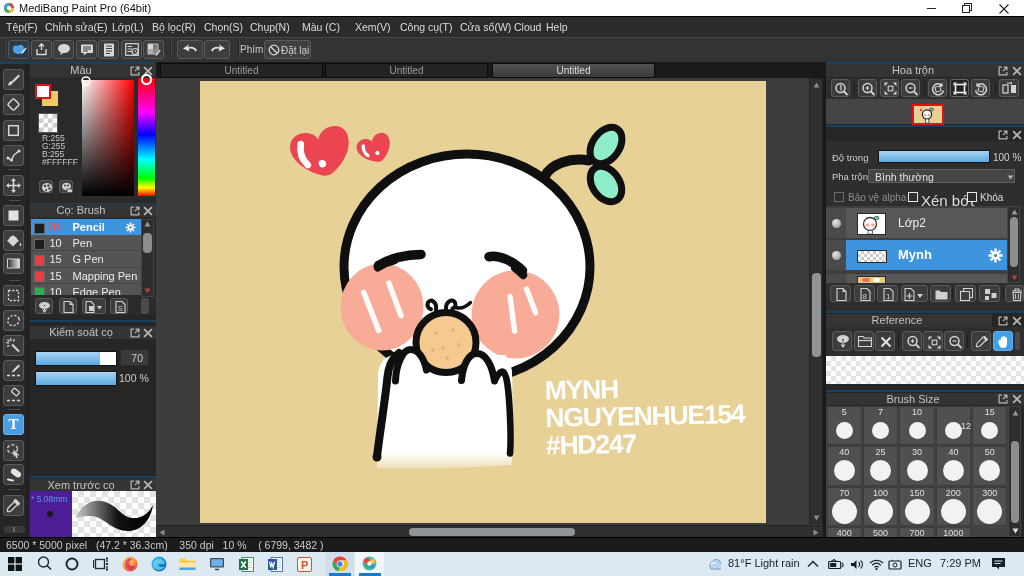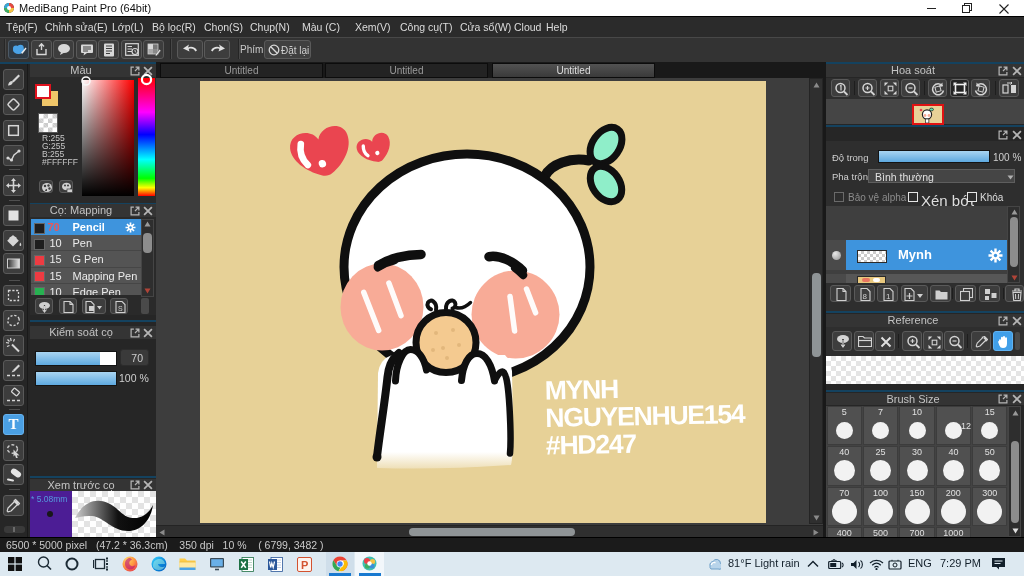--- a/index.html
+++ b/index.html
@@ -284,21 +284,21 @@
         <circle cx="6" cy="6" r="4" fill="none" stroke="#f8f8f8" stroke-width="1.6"></circle>
       </svg>
 
     <div class="abs" style="left:108px;top:1px;width:16.5px;height:118px;background:linear-gradient(to bottom,#f00 0%,#f0f 29%,#00f 48%,#0ff 69%,#0f0 85%,#ff0 93%,#f00 100%);"></div>
     <svg class="abs" style="left:109.5px;top:-4px;" width="13" height="13" viewBox="0 0 13 13">
         <circle cx="6.5" cy="6.5" r="4.6" fill="none" stroke="#fff" stroke-width="2.2"></circle>
       </svg>
   </div>
 
   <div class="abs divider" style="left:0;top:141px;width:126px;height:1px;"></div>
-  <div class="pnlhdr" style="left:0;top:142px;width:126px;height:13px;line-height:13px;">Cọ: Mapping</div>
+  <div class="pnlhdr" style="left:0;top:142px;width:126px;height:13px;line-height:13px;">Cọ: Brush</div>
   <svg class="hico" style="left:100px;top:144px;" width="9" height="9" viewBox="0 0 9 9">
       <path d="M3.5 1 L1 1 L1 8 L8 8 L8 5.5 M4.5 4.5 L8 1 M5 1 L8 1 L8 4" stroke="#b5b5b5" stroke-width="1.1" fill="none"></path>
     </svg>
   <svg class="hico" style="left:113px;top:144px;" width="9" height="9" viewBox="0 0 9 9">
       <path d="M1 1 L8 8 M8 1 L1 8" stroke="#b5b5b5" stroke-width="1.6"></path>
     </svg>
   <div class="abs" style="left:0;top:155px;width:126px;height:98px;background:#2a2a2a;">
 
     <div class="abs" style="left:0.5px;top:2px;width:110px;height:16.2px;background:#3e94dd;">
       <div class="abs" style="left:3px;top:3.5px;width:9px;height:9px;background:#1e1e1e;border:1px solid #666;"></div>
@@ -527,21 +527,21 @@
     <svg class="abs" style="left:657px;top:3px;" width="6" height="7" viewBox="0 0 6 7">
         <path d="M5.5 3.5 L0.5 0.5 L0.5 6.5 Z" fill="#8a8a8a"></path>
       </svg>
   </div>
 </div>
 <div class="abs" style="left:823px;top:62px;width:3px;height:475px;background:#191919;"></div>
 
 <div class="abs" id="rdock" style="left:826px;top:62px;width:198px;height:475px;background:#262626;">
   <div class="abs" style="left:0;top:0;width:198px;height:2px;background:#14425f;"></div>
 
-  <div class="pnlhdr" style="left:0;top:2px;width:198px;height:13px;line-height:13px;">Hoa soát</div>
+  <div class="pnlhdr" style="left:0;top:2px;width:198px;height:13px;line-height:13px;">Hoa trộn</div>
   <svg class="hico" style="left:172px;top:4px;" width="9" height="9" viewBox="0 0 9 9">
       <path d="M3.5 1 L1 1 L1 8 L8 8 L8 5.5 M4.5 4.5 L8 1 M5 1 L8 1 L8 4" stroke="#b5b5b5" stroke-width="1.1" fill="none"></path>
     </svg>
   <svg class="hico" style="left:186px;top:4px;" width="9" height="9" viewBox="0 0 9 9">
       <path d="M1 1 L8 8 M8 1 L1 8" stroke="#b5b5b5" stroke-width="1.6"></path>
     </svg>
   <div class="abs" style="left:0;top:16px;width:198px;height:21px;background:#2e2e2e;">
     <div class="btn" style="left:5px;top:1px;width:19px;height:18px;">
         <svg width="15" height="14" viewBox="0 0 15 14" style="margin:1.5px 0 0 1.5px;">
           <circle cx="6.5" cy="6" r="4.5" fill="none" stroke="#d4d4d4" stroke-width="1.5"></circle>
@@ -632,20 +632,34 @@
         </svg>
     </div>
     <div class="abs" style="left:8px;top:51px;width:8px;height:8px;border:1px solid #6a6a6a;background:#2e2e2e;"></div>
     <div class="abs" style="left:22px;top:50.5px;font-size:10px;color:#8b8b8b;">Bảo vệ alpha</div>
     <div class="abs" style="left:82px;top:51px;width:8px;height:8px;border:1px solid #e6e6e6;background:#2e2e2e;"></div>
     <div class="abs" style="left:95px;top:50.5px;font-size:15px;color:#dedede;text-decoration:underline;">Xén bớt</div>
     <div class="abs" style="left:141px;top:51px;width:8px;height:8px;border:1px solid #e6e6e6;background:#2e2e2e;"></div>
     <div class="abs" style="left:154px;top:50.5px;font-size:10px;color:#dedede;">Khóa</div>
 
     <div class="abs" style="left:0;top:65px;width:181px;height:77px;background:#3f3f3f;overflow:hidden;">
+      <div class="abs" style="left:0;top:2px;width:181px;height:30px;background:#575757;border-bottom:2px solid #3f3f3f;box-sizing:content-box;">
+        <div class="abs" style="left:0;top:0;width:20px;height:30px;background:#4a4a4a;"></div>
+        <div class="abs" style="left:6px;top:11px;width:9px;height:9px;border-radius:50%;background:radial-gradient(circle at 35% 30%,#e8e8e8,#909090);"></div>
+        <div class="abs" style="left:31px;top:5px;width:27px;height:20px;background:#fff;border:1px solid #2a2a2a;">
+          <svg width="27" height="20" viewBox="0 0 27 20">
+              <circle cx="12" cy="10" r="6.5" fill="#fff" stroke="#333" stroke-width="1.3"></circle>
+              <circle cx="9.5" cy="11" r="1.8" fill="#f8ab97"></circle>
+              <circle cx="15" cy="11" r="1.8" fill="#f8ab97"></circle>
+              <ellipse cx="18.5" cy="4" rx="2.4" ry="1.7" fill="#5fd8a5" stroke="#333" stroke-width="0.7"></ellipse>
+              <path d="M10 16.5 L14.5 16.5 L14.5 20 L10 20 Z" fill="#fff" stroke="#333" stroke-width="0.7"></path>
+            </svg>
+        </div>
+        <div class="abs" style="left:72px;top:8px;font-size:12px;color:#ececec;">Lớp2</div>
+      </div>
       <div class="abs" style="left:0;top:34px;width:181px;height:30px;background:#575757;border-bottom:2px solid #3f3f3f;box-sizing:content-box;">
         <div class="abs" style="left:0;top:0;width:20px;height:30px;background:#4a4a4a;"></div>
         <div class="abs" style="left:20px;top:0;width:161px;height:30px;background:#3e94dd;"></div>
         <div class="abs" style="left:6px;top:11px;width:9px;height:9px;border-radius:50%;background:radial-gradient(circle at 35% 30%,#e8e8e8,#909090);"></div>
         <div class="abs" style="left:31px;top:9.5px;width:28px;height:11px;border:1px solid #2a2a2a;background:#fff;background-image:linear-gradient(45deg,#ccc 25%,transparent 25%,transparent 75%,#ccc 75%),linear-gradient(45deg,#ccc 25%,transparent 25%,transparent 75%,#ccc 75%);background-size:6px 6px;background-position:0 0,3px 3px;"></div>
         <div class="abs" style="left:72px;top:7px;font-size:13px;font-weight:bold;color:#fff;">Mynh</div>
         <svg class="abs" style="left:162px;top:7.5px;" width="15" height="15" viewBox="0 0 15 15">
             <circle cx="7.5" cy="7.5" r="3.6" fill="#fff"></circle>
             <g stroke="#fff" stroke-width="2.4">
               <path d="M7.5 0.5 L7.5 14.5 M0.5 7.5 L14.5 7.5 M2.6 2.6 L12.4 12.4 M12.4 2.6 L2.6 12.4"></path>
@@ -719,21 +733,21 @@
     <div class="btn" style="left:179px;top:144px;width:19px;height:17px;">
         <svg width="12" height="13" viewBox="0 0 12 13" style="margin:2px 0 0 4.5px;">
           <path d="M1 3 L11 3 M4 3 L4 1 L8 1 L8 3" stroke="#d0d0d0" stroke-width="1.2" fill="none"></path>
           <path d="M2 4.5 L10 4.5 L9.3 12.5 L2.7 12.5 Z" fill="none" stroke="#d0d0d0" stroke-width="1.1"></path>
           <path d="M4.5 6 L4.7 11 M7.5 6 L7.3 11" stroke="#d0d0d0" stroke-width="1"></path>
         </svg>
       </div>
   </div>
 
   <div class="abs divider" style="left:0;top:249px;width:198px;height:2px;"></div>
-  <div class="pnlhdr" style="left:0;top:252px;width:198px;height:13px;line-height:13px;">Reference</div>
+  <div class="pnlhdr" style="left:0;top:252px;width:166px;height:13px;line-height:13px;">Reference</div>
   <svg class="hico" style="left:172px;top:254px;" width="9" height="9" viewBox="0 0 9 9">
       <path d="M3.5 1 L1 1 L1 8 L8 8 L8 5.5 M4.5 4.5 L8 1 M5 1 L8 1 L8 4" stroke="#b5b5b5" stroke-width="1.1" fill="none"></path>
     </svg>
   <svg class="hico" style="left:186px;top:254px;" width="9" height="9" viewBox="0 0 9 9">
       <path d="M1 1 L8 8 M8 1 L1 8" stroke="#b5b5b5" stroke-width="1.6"></path>
     </svg>
   <div class="abs" style="left:0;top:265px;width:198px;height:29px;background:#2e2e2e;">
     <div class="btn" style="left:6px;top:4px;width:20px;height:20px;">
         <svg width="14" height="14" viewBox="0 0 14 14" style="margin:2px 0 0 3px;">
           <ellipse cx="7" cy="5" rx="6" ry="4" fill="#d4d4d4"></ellipse>

